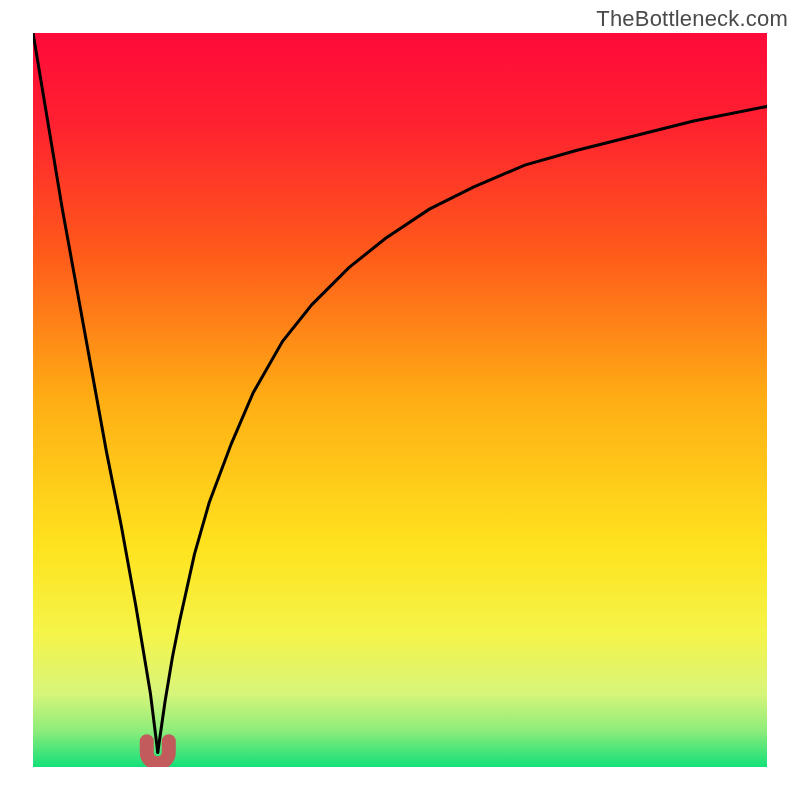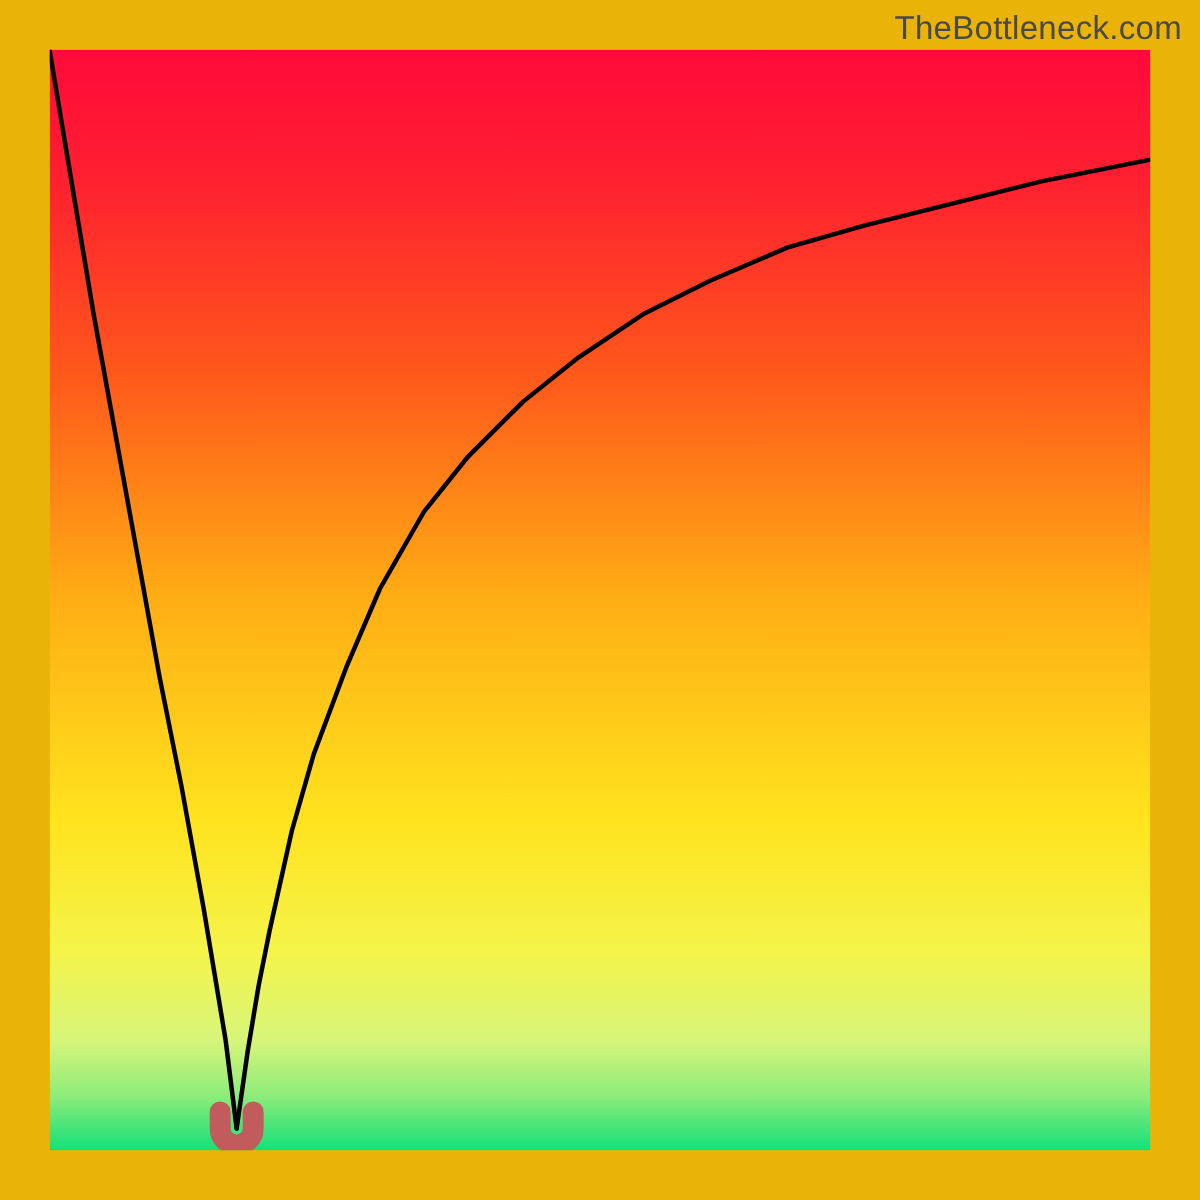--- a/index.html
+++ b/index.html
@@ -8,21 +8,21 @@
     width: 800px;
     height: 800px;
     overflow: hidden;
     background: #000;
     font-family: Arial, Helvetica, sans-serif;
   }
   .frame {
     position: absolute;
     left: 0; top: 0;
     width: 800px; height: 800px;
-    background: #eab308;
+    background: #ffffff;
   }
   .plot-area {
     position: absolute;
     left: 33px;
     top: 33px;
     width: 734px;
     height: 734px;
     overflow: hidden;
   }
   .plot-svg {

